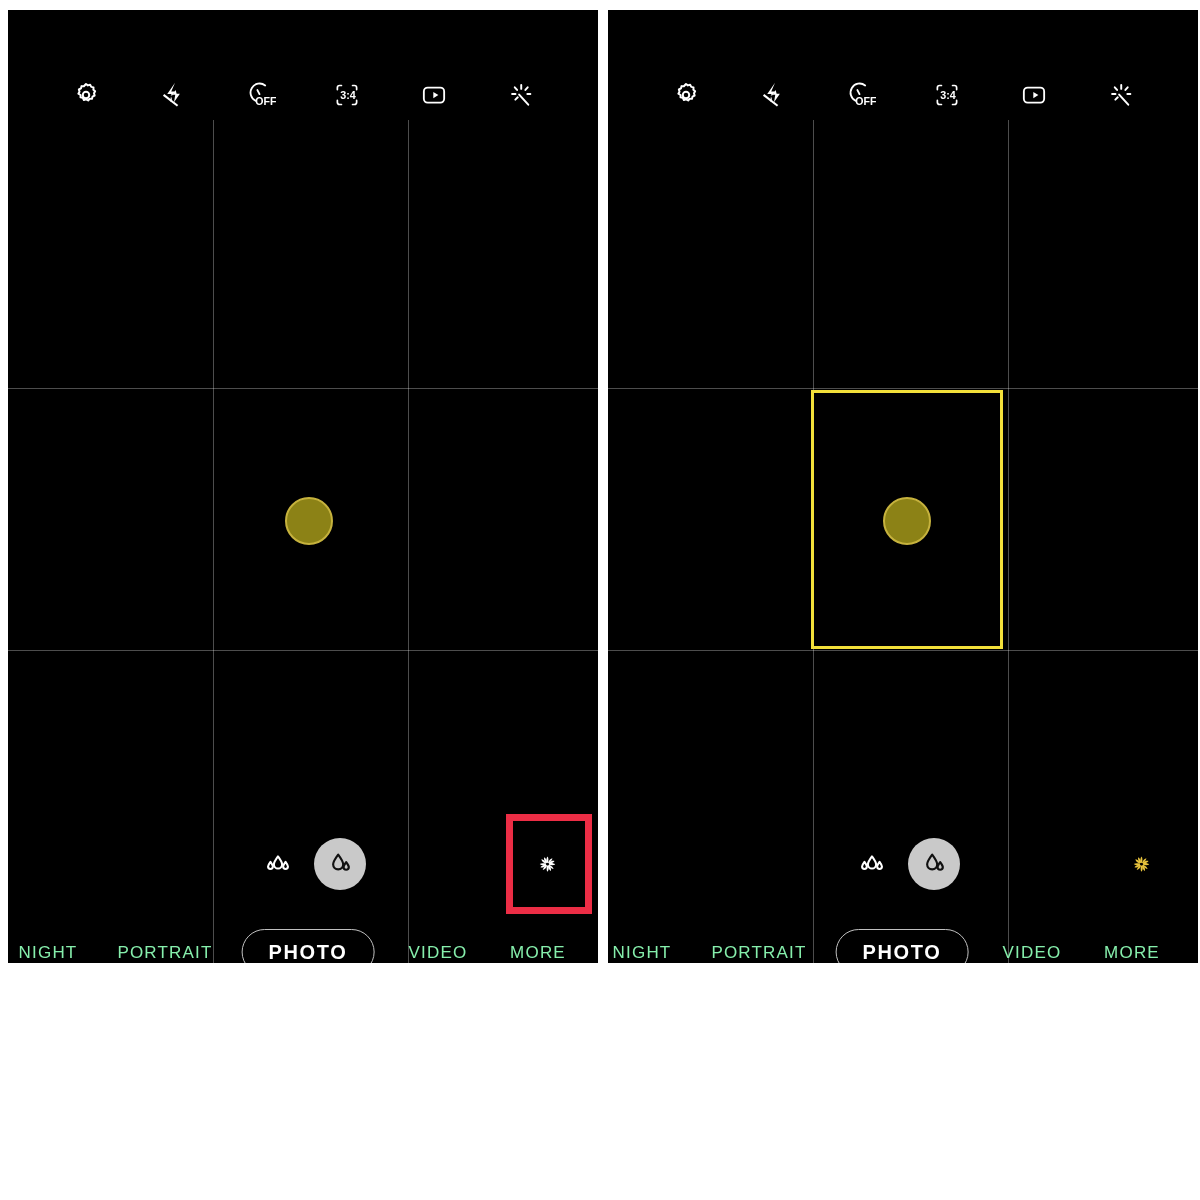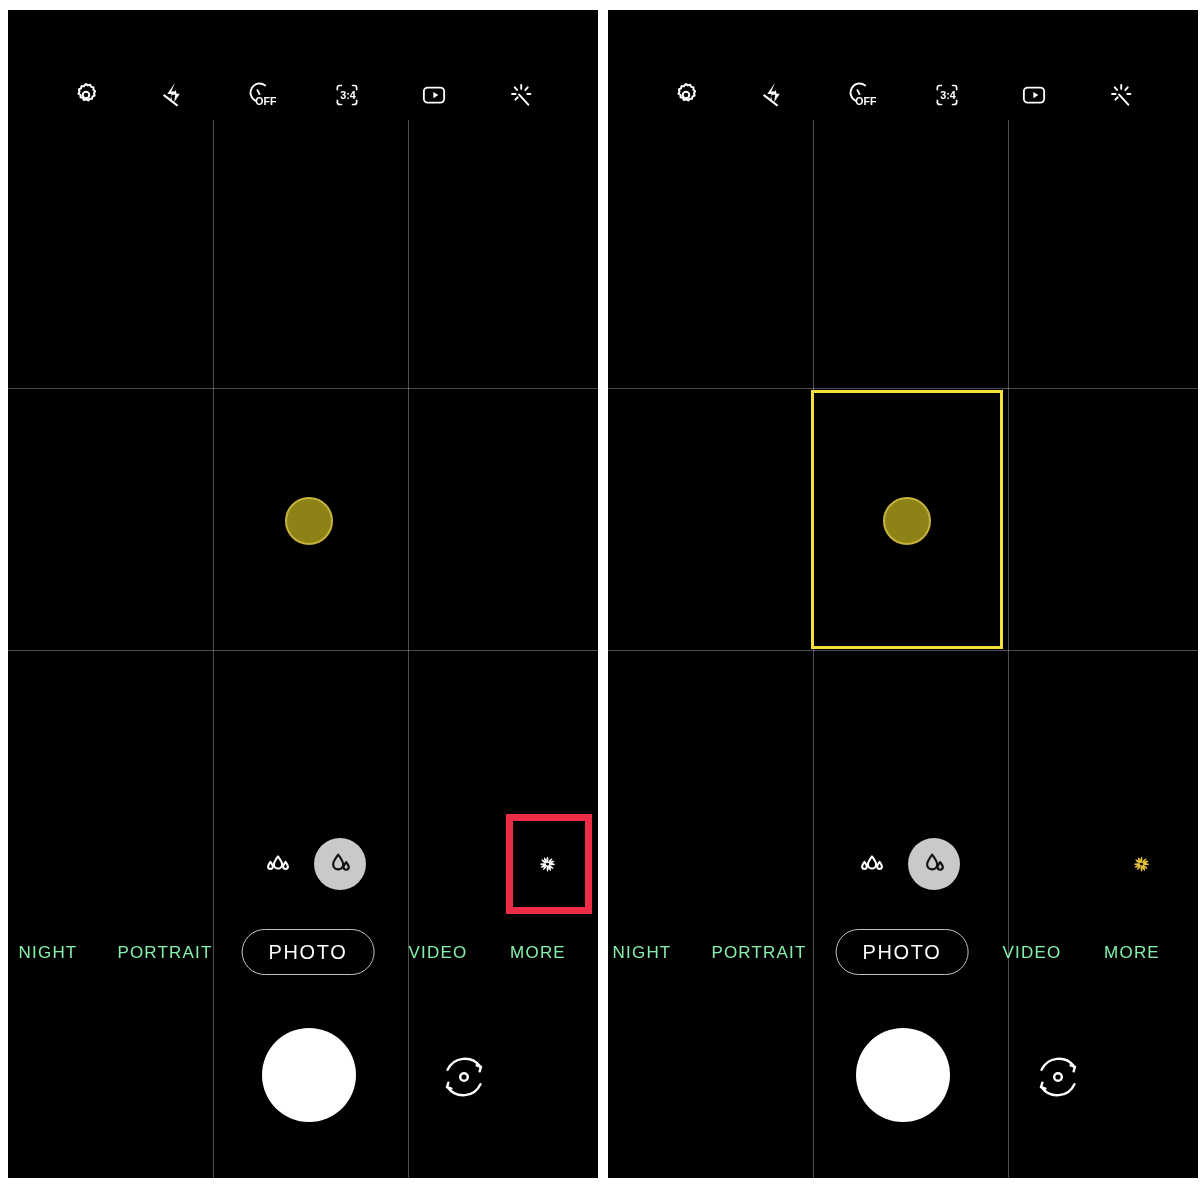--- a/index.html
+++ b/index.html
@@ -14,21 +14,21 @@
     width: 1200px; height: 1200px;
     background: #ffffff;
     display: flex;
     gap: 10px;
     padding: 10px 0 22px 0;
     box-sizing: border-box;
   }
   .panel {
     position: relative;
     width: 590px;
-    height: 1168px;
+    height: 953px;
     background: #000000;
     overflow: hidden;
     flex: 0 0 auto;
   }
   .panel.left  { margin-left: 8px; }
   .panel.right { margin-left: 0px; }
 
   
   .toolbar {
     position: absolute;
@@ -139,20 +139,21 @@
     transform: translateX(-50%);
     line-height: 1;
   }
   .mode-item.selected {
     border: 1.5px solid #c0c0c0;
     border-radius: 26px;
     padding: 12px 26px;
     font-size: 20px;
     color: #ffffff;
     letter-spacing: 1.6px;
+    font-weight: bold;
   }
 
   
   .capture-row {
     position: absolute;
     left: 0; right: 0;
     top: 1008px;
     height: 110px;
   }
   .shutter {

